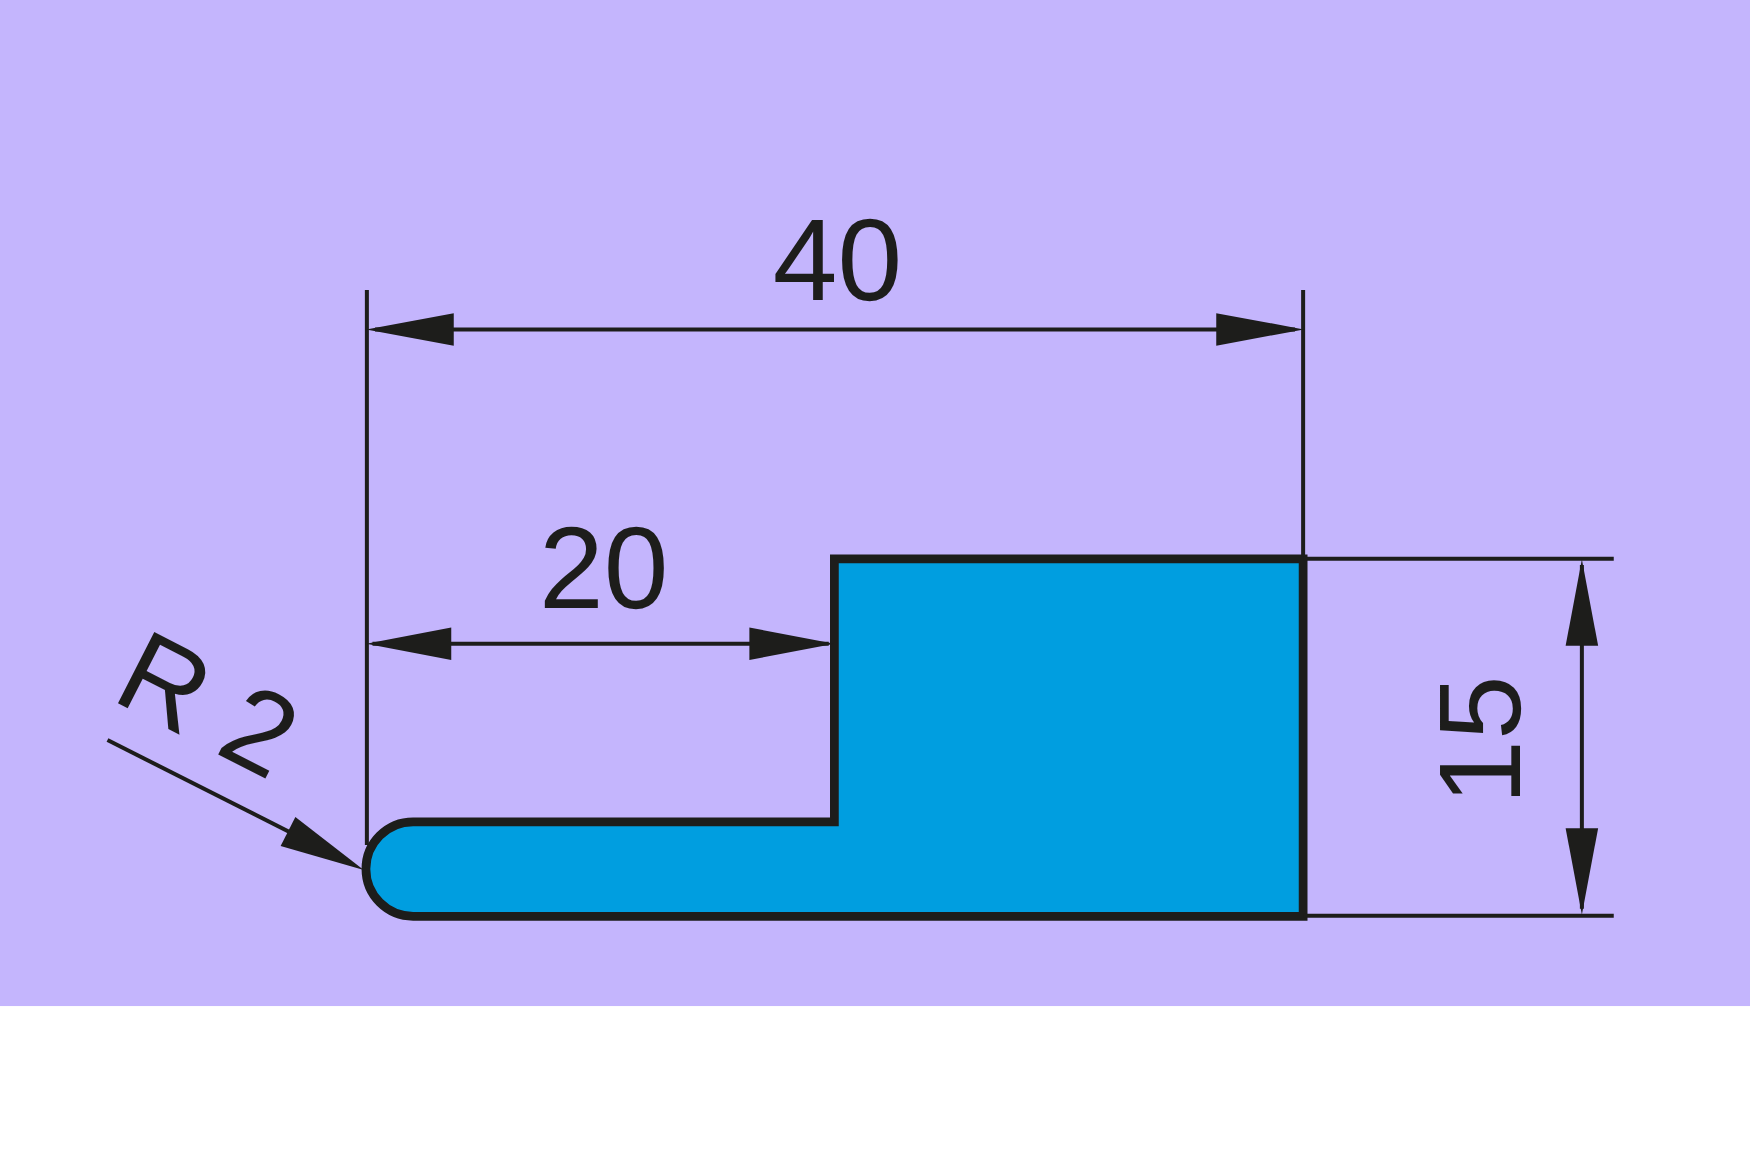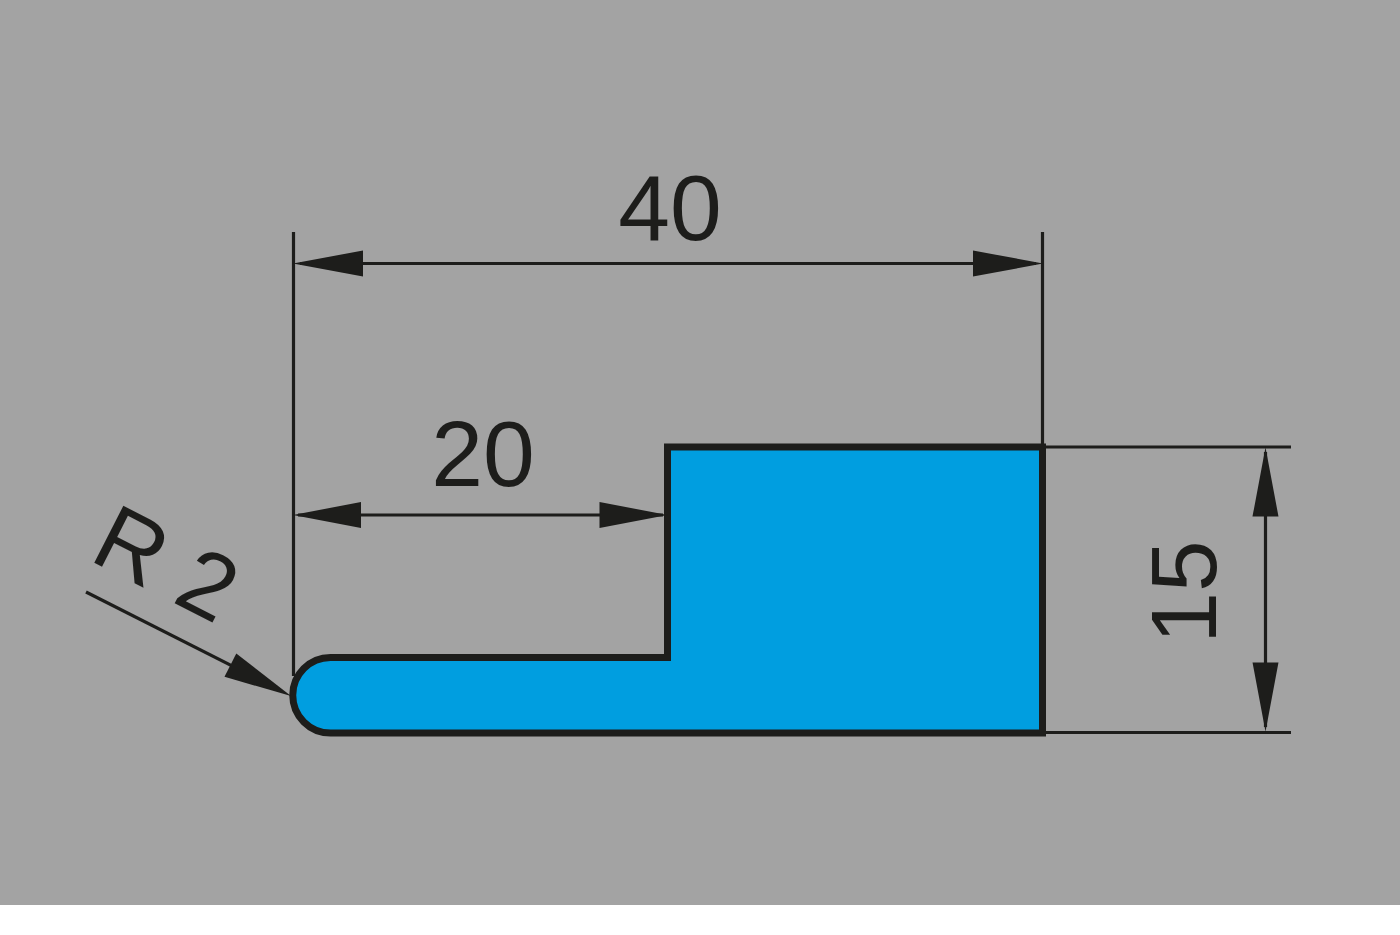--- a/index.html
+++ b/index.html
@@ -3,22 +3,22 @@
 <meta charset="utf-8">
 <style>
   html, body {
     margin: 0;
     padding: 0;
     background: #ffffff;
     font-family: "Liberation Sans", sans-serif;
   }
   .canvas-wrap {
     width: 1400px;
-    height: 905px;
-    background: #a3a3a3;
+    height: 805px;
+    background: #c4b5fd;
     position: relative;
     overflow: hidden;
   }
   svg text {
     font-family: "Liberation Sans", sans-serif;
     font-size: 93px;
     fill: #1d1d1b;
   }
   .profile-outline {
     stroke: #1d1d1b;

